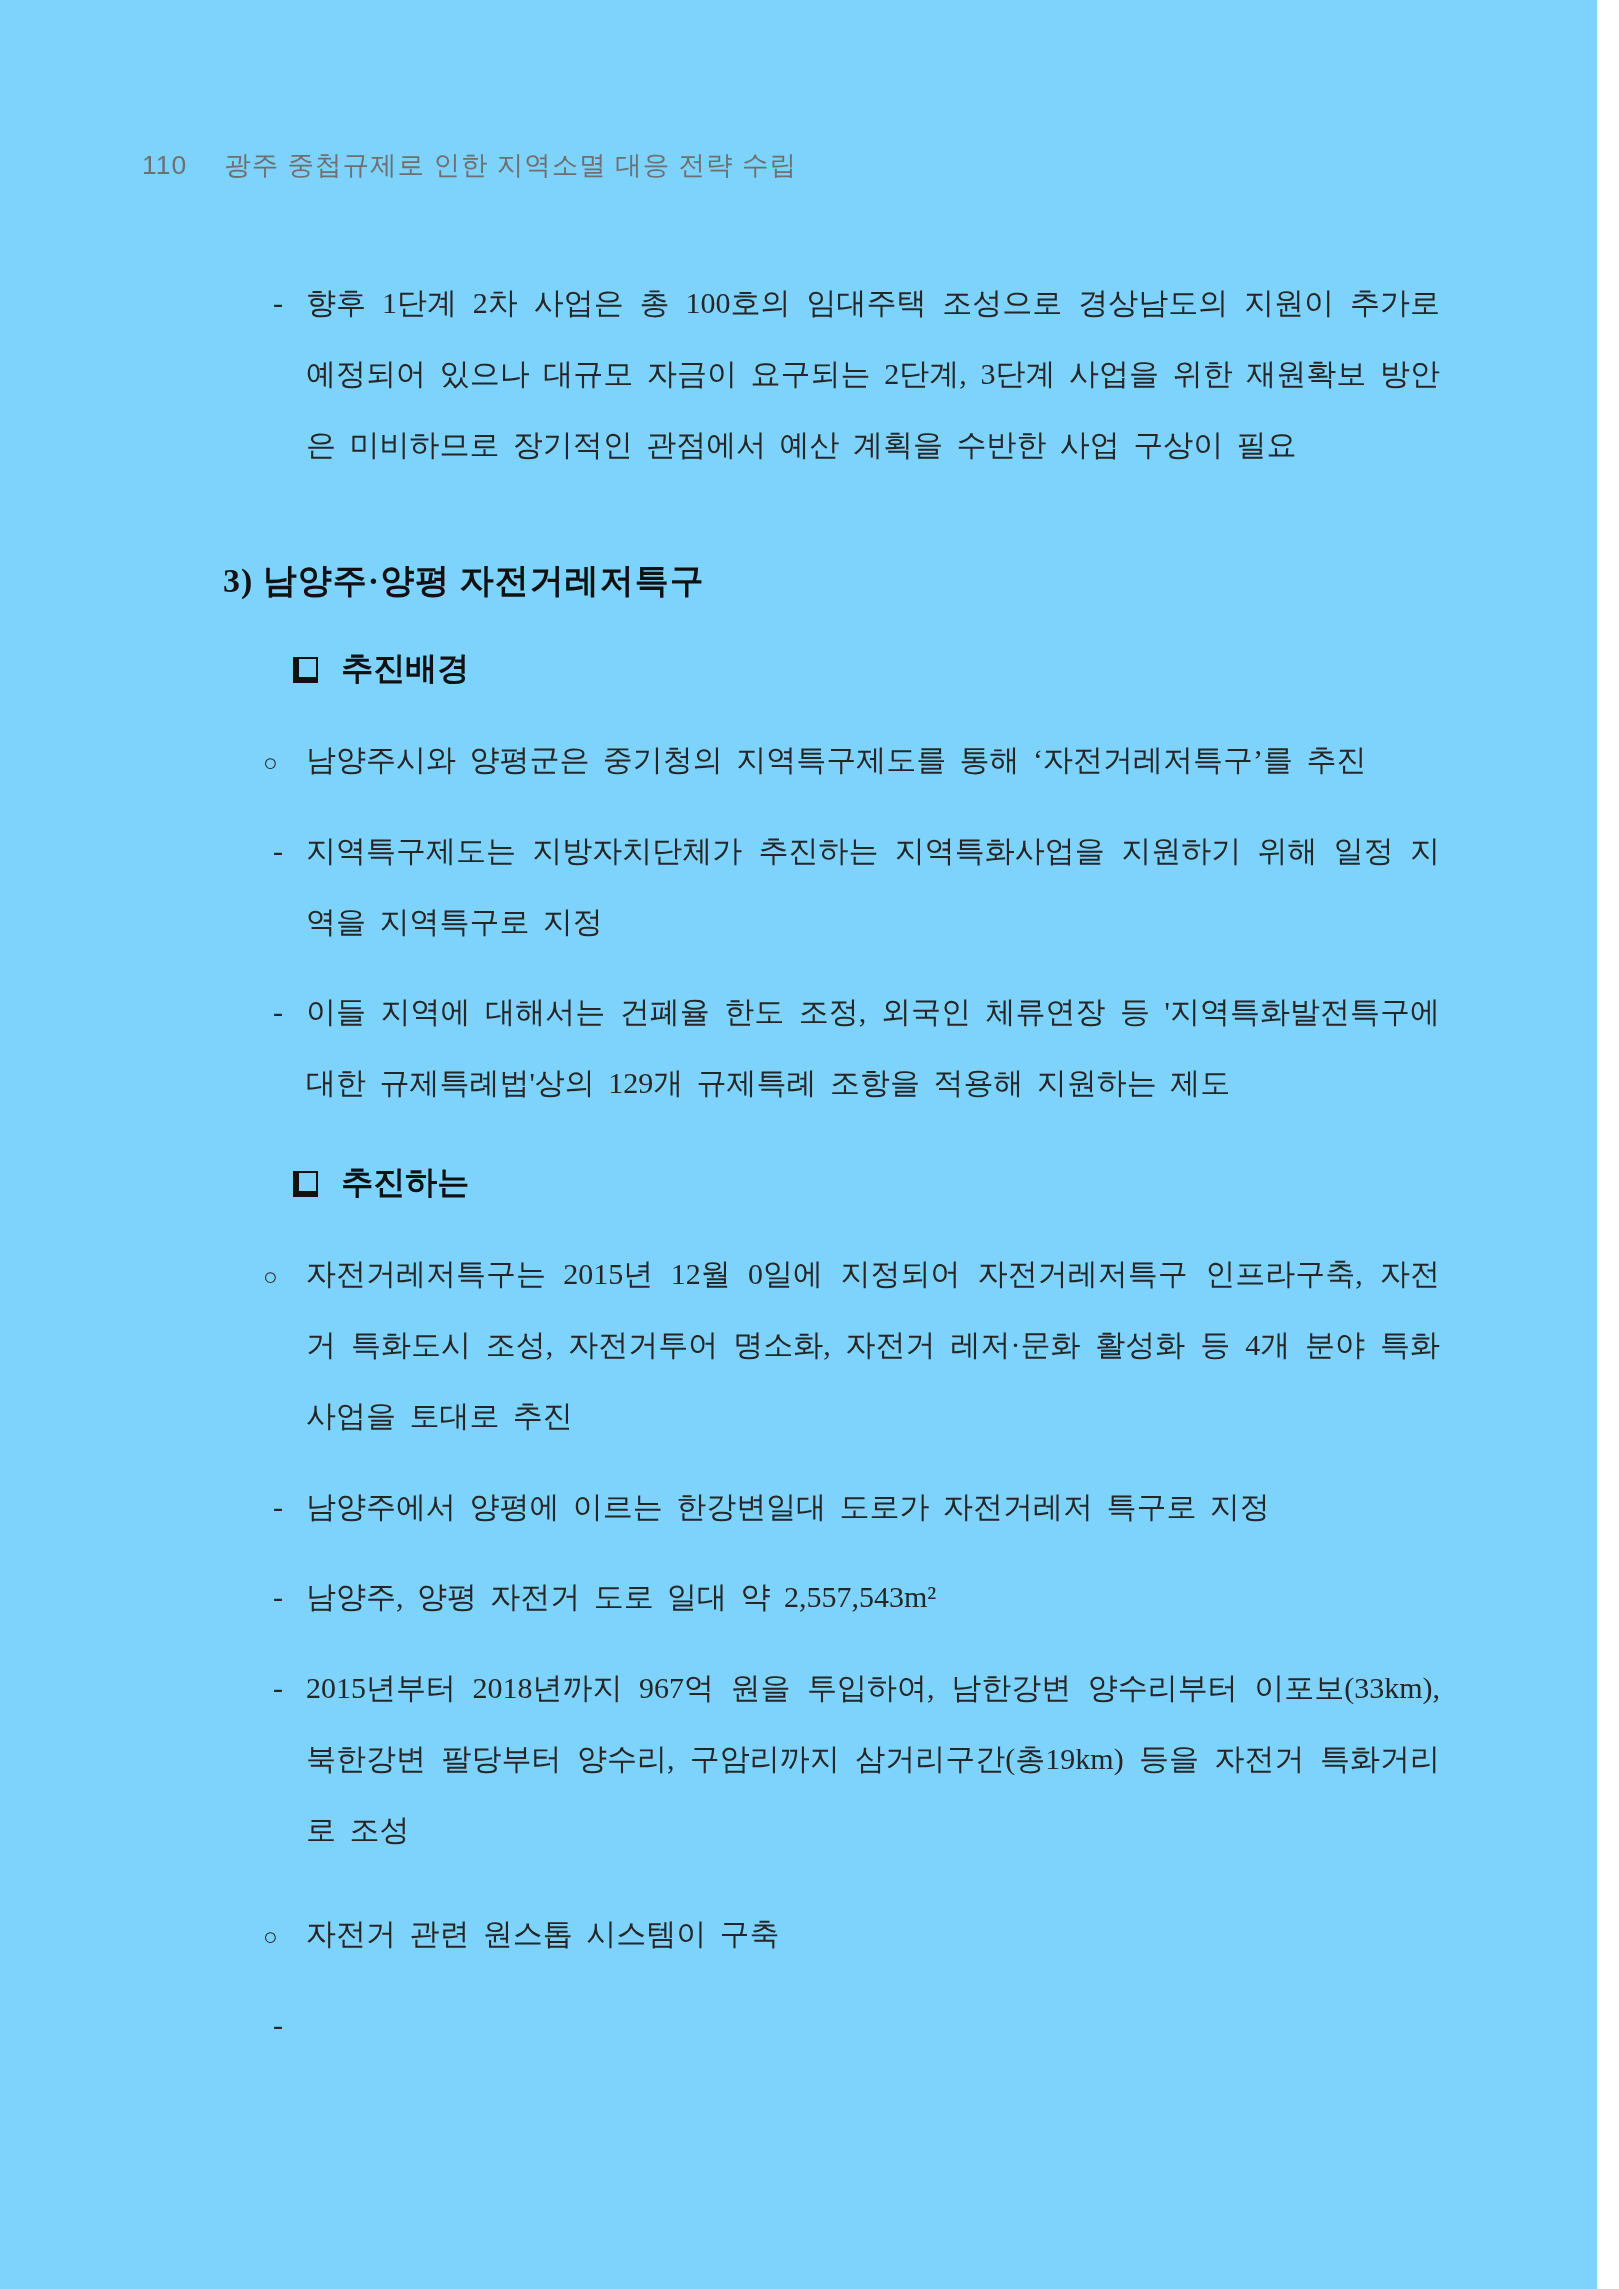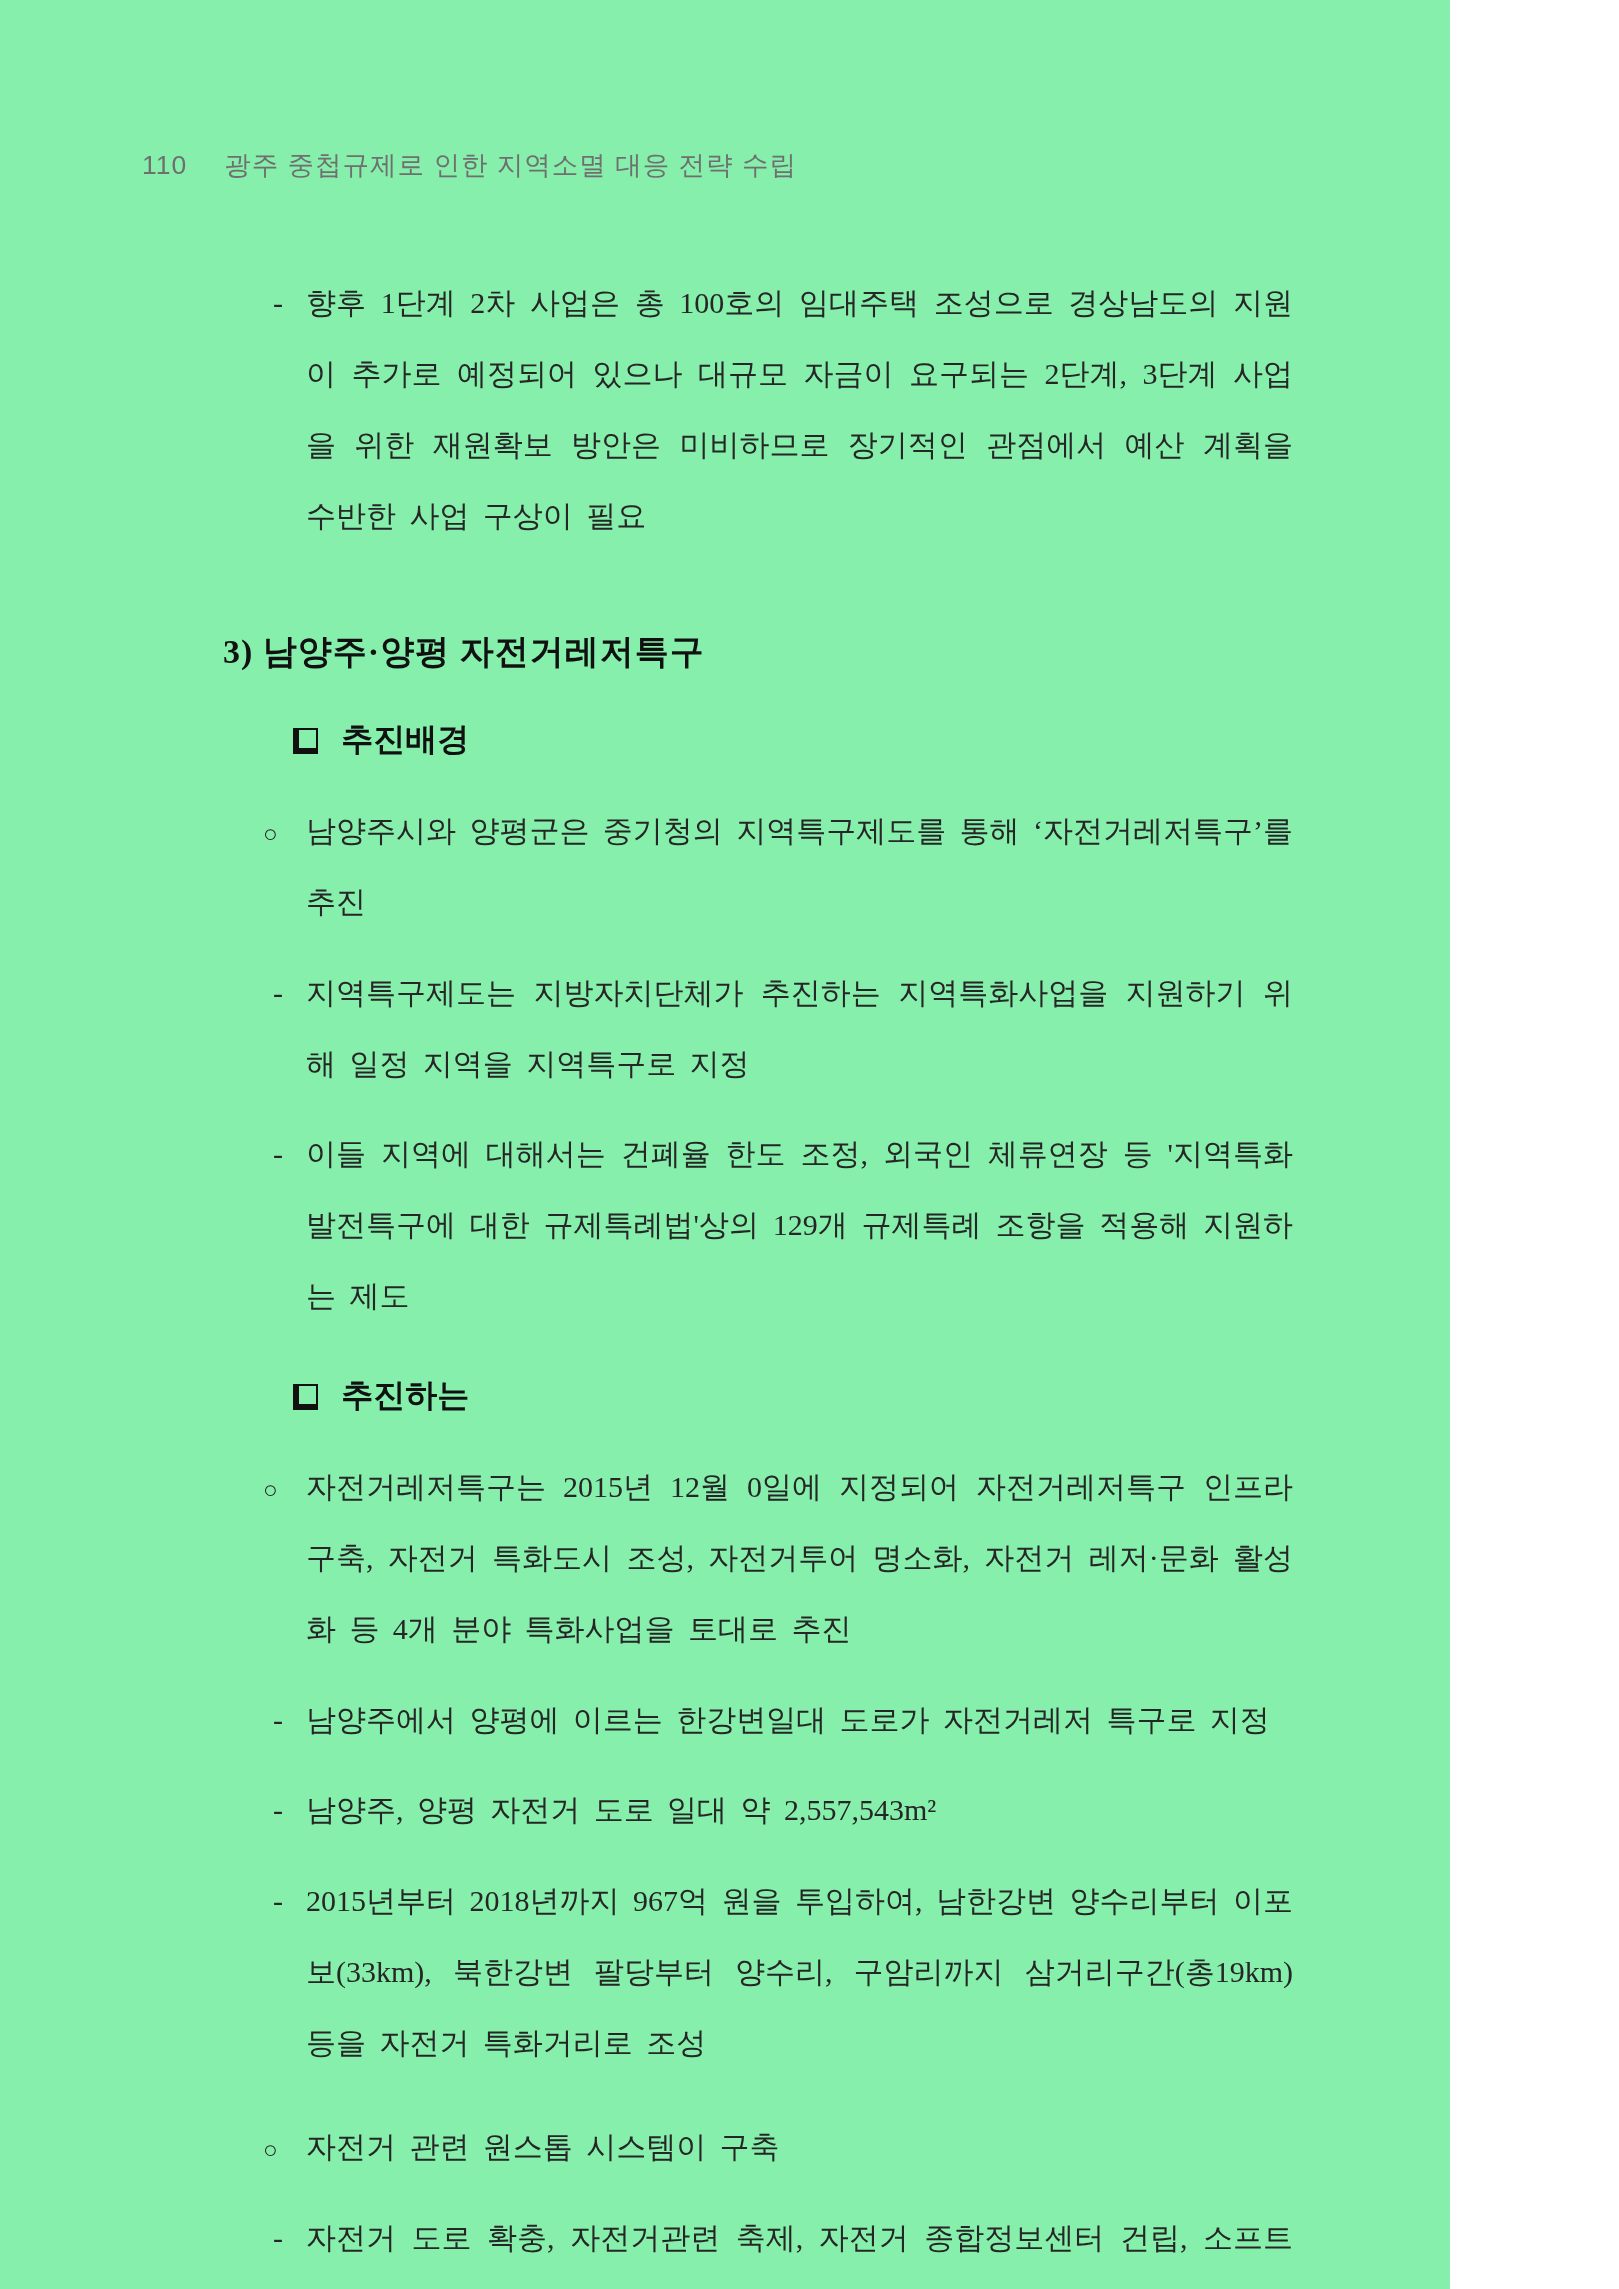--- a/index.html
+++ b/index.html
@@ -2,23 +2,23 @@
 <html><head>
 <meta charset="utf-8">
 <style>
   html, body {
     margin: 0;
     padding: 0;
     background: #ffffff;
   }
   .page {
     position: relative;
-    width: 1450px;
+    width: 1597px;
     height: 2290px;
-    background: #86efac;
+    background: #7dd3fc;
     font-family: "Liberation Serif", serif;
     color: #262626;
     overflow: hidden;
   }
   
   .header {
     padding-top: 147px;
     margin-left: 142px;
     font-family: "Liberation Sans", sans-serif;
     font-size: 26.5px;
@@ -150,17 +150,16 @@
     <span>2015년부터 2018년까지 967억 원을 투입하여, 남한강변 양수리부터 이포보(33km), 북한강변 팔당부터 양수리, 구암리까지 삼거리구간(총19km) 등을 자전거 특화거리로 조성</span>
   </div>
 
   <div class="para circle mt-item">
     <span class="bullet">○</span>
     <span>자전거 관련 원스톱 시스템이 구축</span>
   </div>
 
   <div class="para dash mt-small">
     <span class="bullet">-</span>
-    <span>자전거 도로 확충, 자전거관련 축제, 자전거 종합정보센터 건립, 소프트웨어 개발, 자전거테마파크 조성, 자전거 디자인개발 등 사업 포함</span>
   </div>
 
 </div>
 
 
 </body></html>

